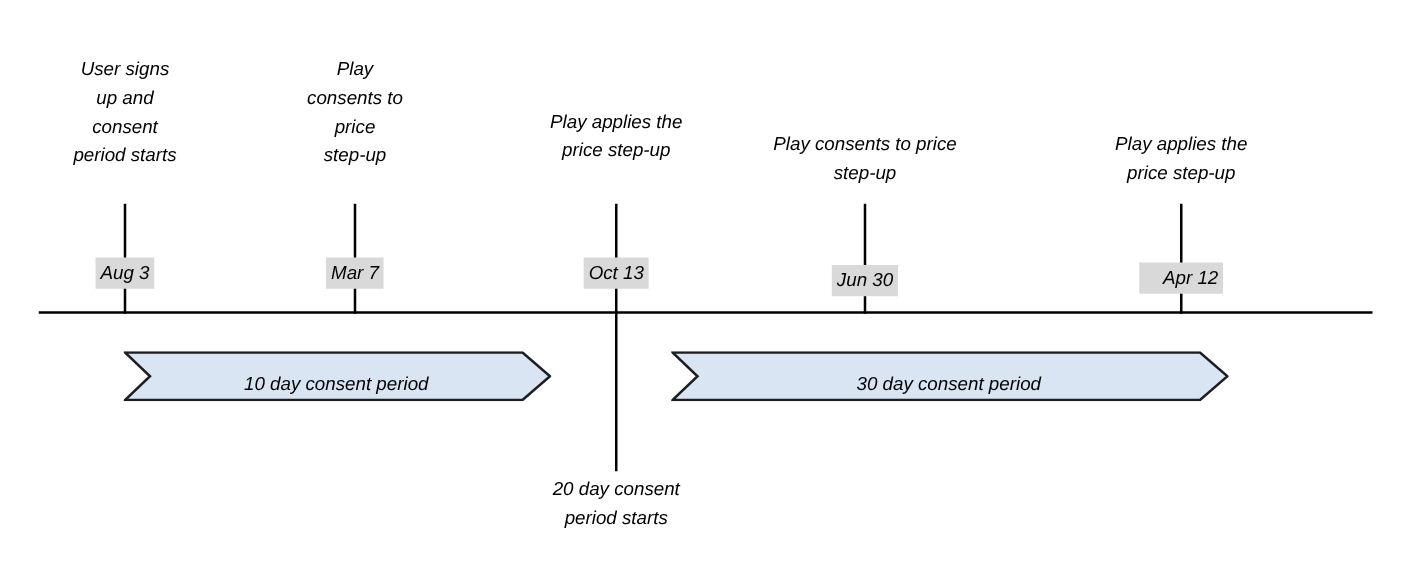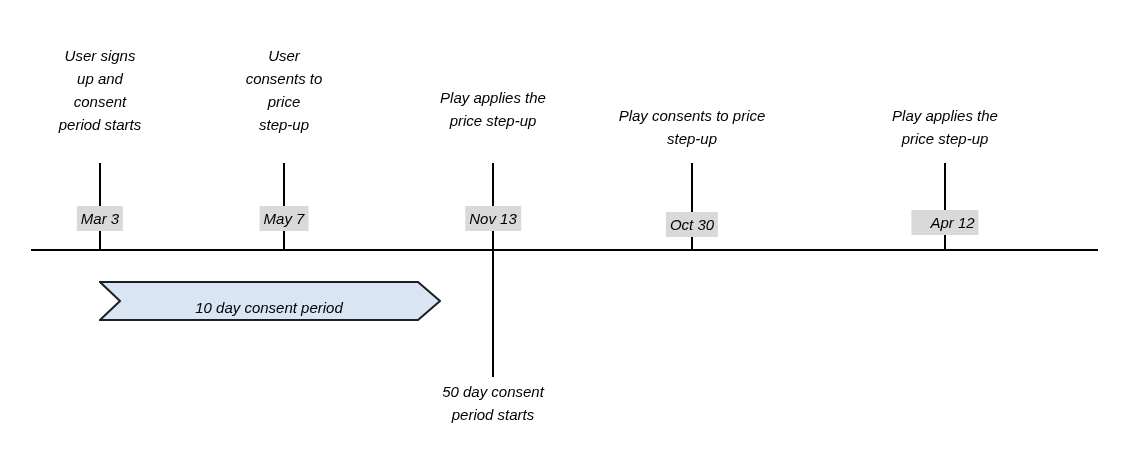--- a/index.html
+++ b/index.html
@@ -47,56 +47,62 @@
 <div class="canvas">
 
   <div class="axis"></div>
 
   <div class="event e1">
     <div class="tick"></div>
     <div class="event-label">User signs
 up and
 consent
 period starts</div>
-    <div class="date-chip">Mar 3</div>
+    <div class="date-chip">Aug 3</div>
   </div>
 
   <div class="event e2">
     <div class="tick"></div>
-    <div class="event-label">User
+    <div class="event-label">Play
 consents to
 price
 step-up</div>
-    <div class="date-chip">May 7</div>
+    <div class="date-chip">Mar 7</div>
   </div>
 
   <div class="event e3">
     <div class="tick long"></div>
     <div class="event-label">Play applies the
 price step-up</div>
-    <div class="date-chip">Nov 13</div>
-    <div class="annotation">50 day consent
+    <div class="date-chip">Oct 13</div>
+    <div class="annotation">20 day consent
 period starts</div>
   </div>
 
   <div class="event e4">
     <div class="tick"></div>
     <div class="event-label">Play consents to price
 step-up</div>
-    <div class="date-chip">Oct 30</div>
+    <div class="date-chip">Jun 30</div>
   </div>
 
   <div class="event e5">
     <div class="tick"></div>
     <div class="event-label">Play applies the
 price step-up</div>
     <div class="date-chip">Apr 12</div>
   </div>
 
   <div class="period period-1">
     <svg width="342" height="40" viewBox="0 0 342 40">
       <polygon points="1,1 319,1 341,20 319,39 1,39 21,20" style="fill:var(--arrow-fill);stroke:var(--arrow-border);stroke-width:2;stroke-linejoin:miter;"></polygon>
     </svg>
     <div class="period-label">10 day consent period</div>
   </div>
 
+  <div class="period period-2">
+    <svg width="446" height="40" viewBox="0 0 446 40">
+      <polygon points="1,1 423,1 445,20 423,39 1,39 21,20" style="fill:var(--arrow-fill);stroke:var(--arrow-border);stroke-width:2;stroke-linejoin:miter;"></polygon>
+    </svg>
+    <div class="period-label">30 day consent period</div>
+  </div>
 
 </div>
 
 </body></html>

